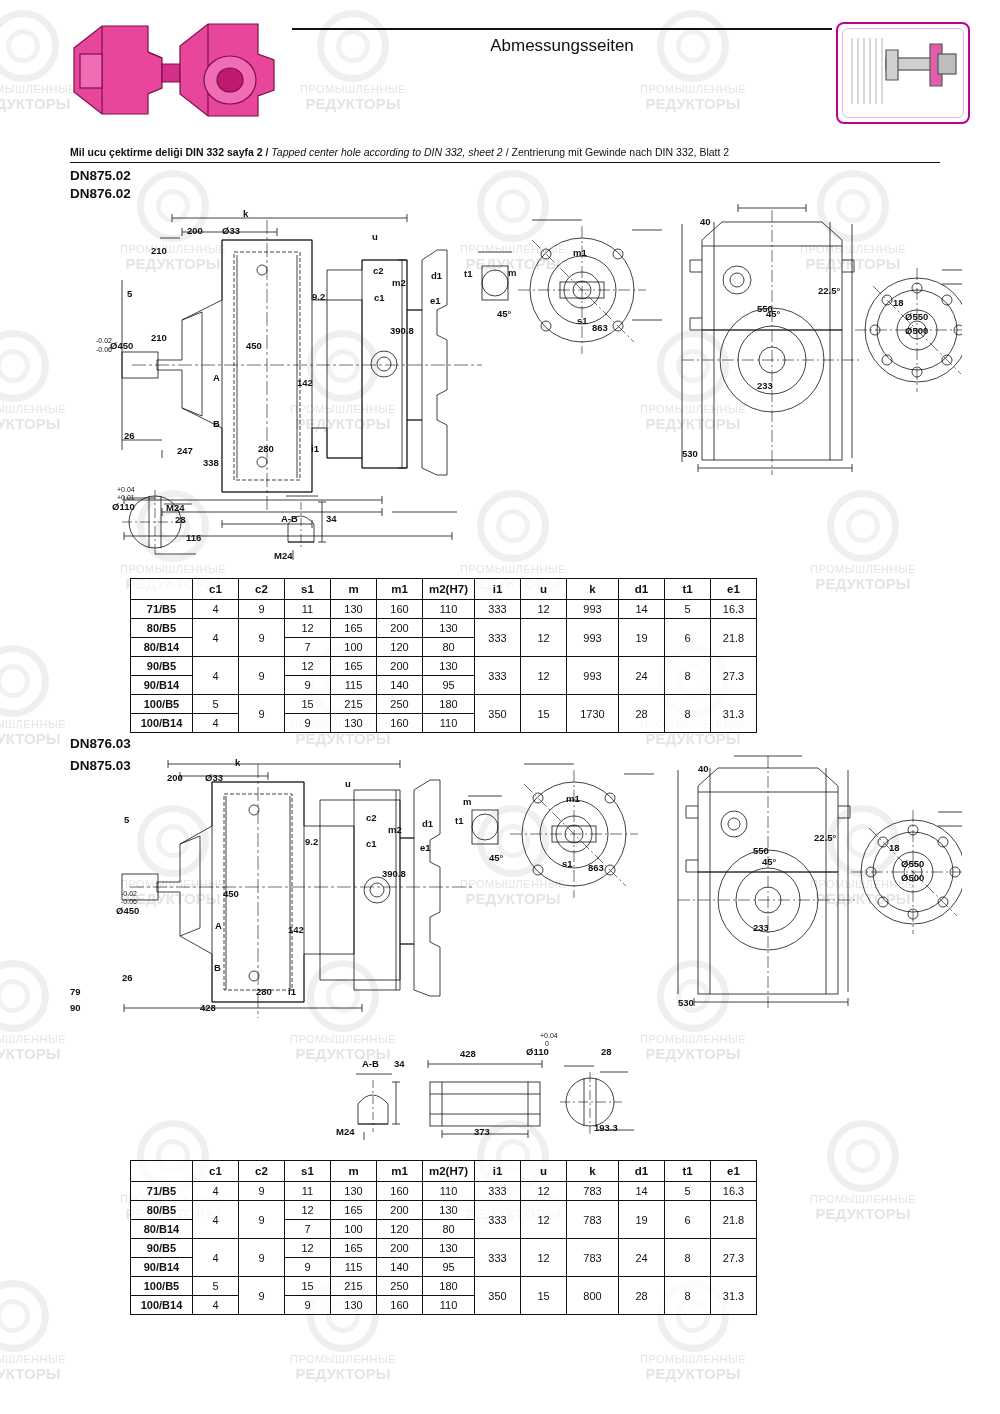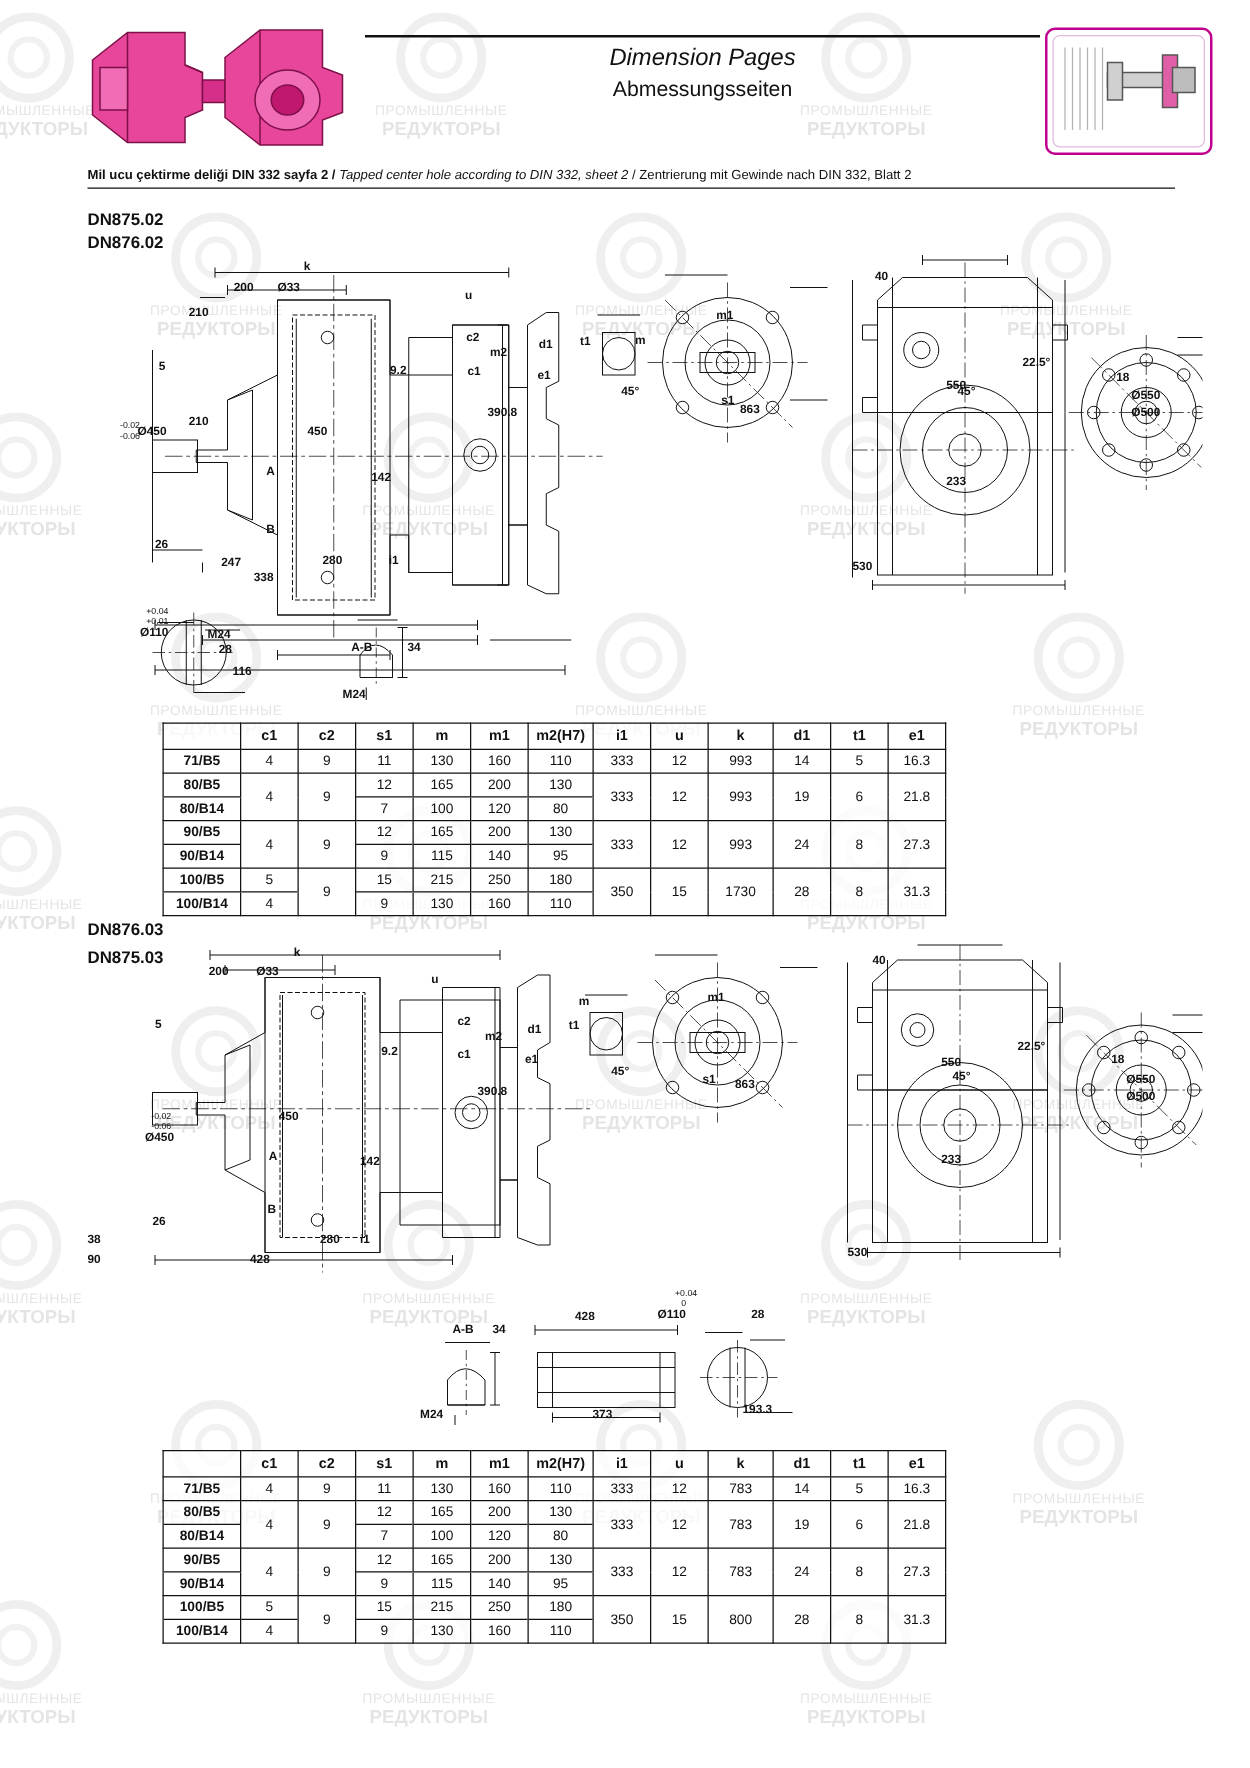--- a/index.html
+++ b/index.html
@@ -31,21 +31,21 @@
   .t2{font-size:19px;font-style:italic;margin-top:4px;}
   .t3{font-size:17px;margin-top:4px;}
   .logo-box{position:absolute;left:62px;top:18px;width:220px;height:104px;}
   .caliper-box{
     position:absolute;right:30px;top:22px;width:130px;height:98px;
     border:2px solid #c0008f;border-radius:8px;background:#fff;
     box-shadow:0 0 0 1px #fff;
   }
   .caliper-box .inner{position:absolute;inset:4px;border:1px solid #e4b8dd;border-radius:6px;}
   .din-line{
-    position:absolute;left:70px;top:134px;width:870px;font-size:10.5px;font-weight:bold;
+    position:absolute;left:70px;top:146px;width:870px;font-size:10.5px;font-weight:bold;
     border-bottom:1px solid #111;padding-bottom:4px;
   }
   .din-line i{font-weight:normal;}
   .din-line span.pl{font-weight:normal;}
   
   .model{position:absolute;font-size:13.5px;font-weight:bold;}
   
   table.dims{
     position:absolute;border-collapse:collapse;background:rgba(255,255,255,.75);
     font-size:11px;
@@ -203,21 +203,20 @@
       <div class="l1">ПРОМЫШЛЕННЫЕ</div>
       <div class="l2">РЕДУКТОРЫ</div>
     </div>
 </div>
 
 <div class="page">
 
   <div class="header">
     <div class="hdr-rule"></div>
     <div class="titles">
-      <div class="t2">Dimension Pages</div>
       <div class="t3">Abmessungsseiten</div>
     </div>
 
     <div class="logo-box">
       <svg width="220" height="104" viewBox="0 0 220 104">
         <g fill="#e8469b" stroke="#7d1048" stroke-width="1.2">
           <path d="M12 30 L40 8 L86 8 L86 34 L100 40 L100 70 L86 76 L86 96 L40 96 L12 74 Z"></path>
           <path d="M40 8 L40 96" fill="none"></path>
           <path d="M86 34 L100 40" fill="none"></path>
           <rect x="18" y="36" width="22" height="34" fill="#f06cb4"></rect>
@@ -701,21 +700,21 @@
   <div class="lbl b" style="left:489px;top:852px;">45°</div>
   <div class="lbl b" style="left:223px;top:888px;">450</div>
   <div class="lbl b" style="left:382px;top:868px;">390.8</div>
   <div class="lbl" style="left:121px;top:890px;font-size:7px;">-0.02</div>
   <div class="lbl" style="left:121px;top:898px;font-size:7px;">-0.06</div>
   <div class="lbl b" style="left:116px;top:905px;">Ø450</div>
   <div class="lbl b" style="left:215px;top:920px;">A</div>
   <div class="lbl b" style="left:288px;top:924px;">142</div>
   <div class="lbl b" style="left:214px;top:962px;">B</div>
   <div class="lbl b" style="left:122px;top:972px;">26</div>
-  <div class="lbl b" style="left:70px;top:986px;">38</div>
+  <div class="lbl b" style="left:70px;top:986px;">79</div>
   <div class="lbl b" style="left:70px;top:1002px;">90</div>
   <div class="lbl b" style="left:256px;top:986px;">280</div>
   <div class="lbl b" style="left:200px;top:1002px;">428</div>
   <div class="lbl b" style="left:288px;top:986px;">i1</div>
   <div class="lbl b" style="left:698px;top:763px;">40</div>
   <div class="lbl b" style="left:753px;top:845px;">550</div>
   <div class="lbl b" style="left:588px;top:862px;">863</div>
   <div class="lbl b" style="left:753px;top:922px;">233</div>
   <div class="lbl b" style="left:678px;top:997px;">530</div>
   <div class="lbl b" style="left:814px;top:832px;">22.5°</div>

